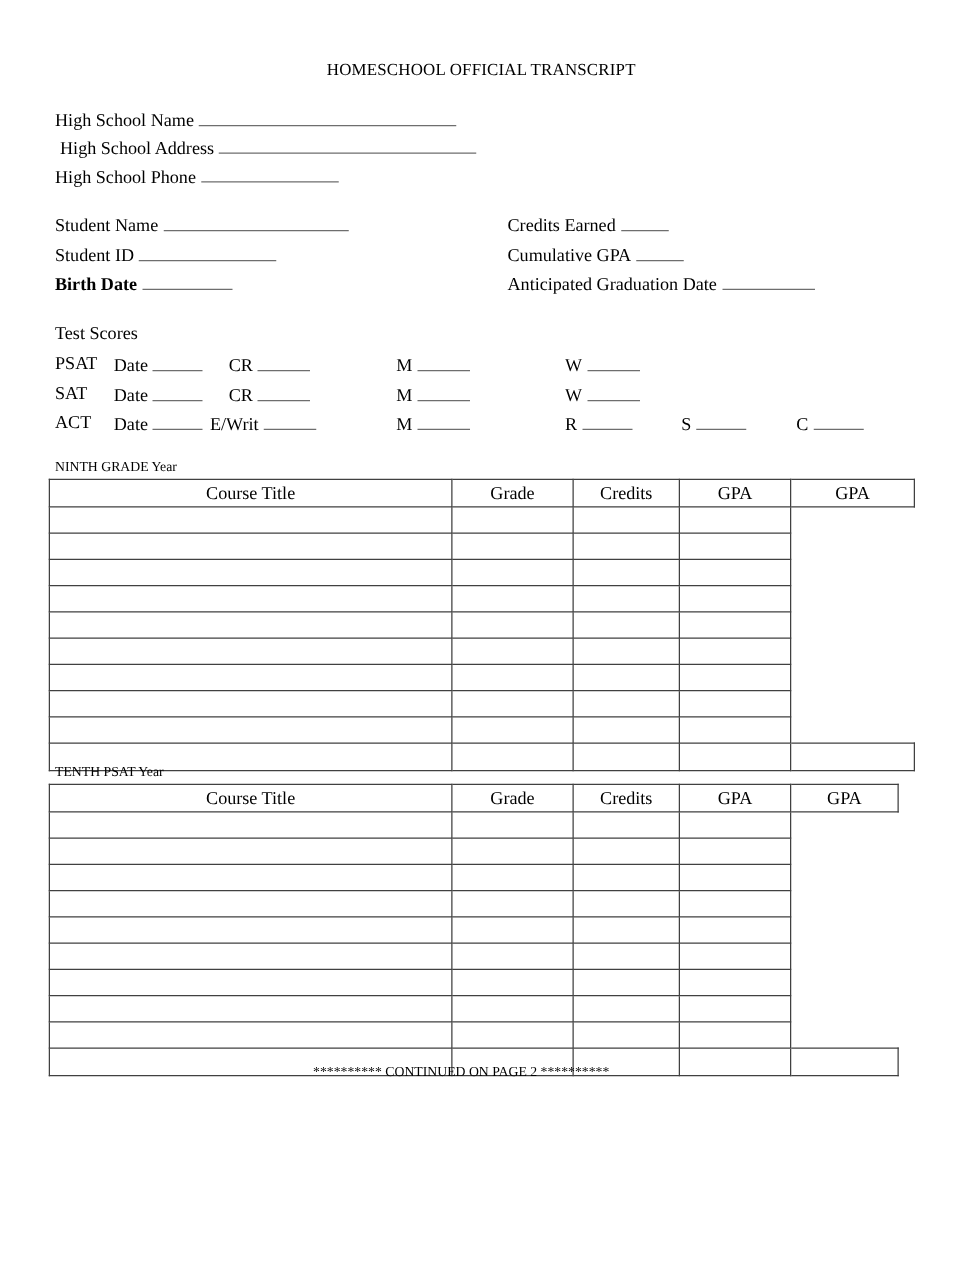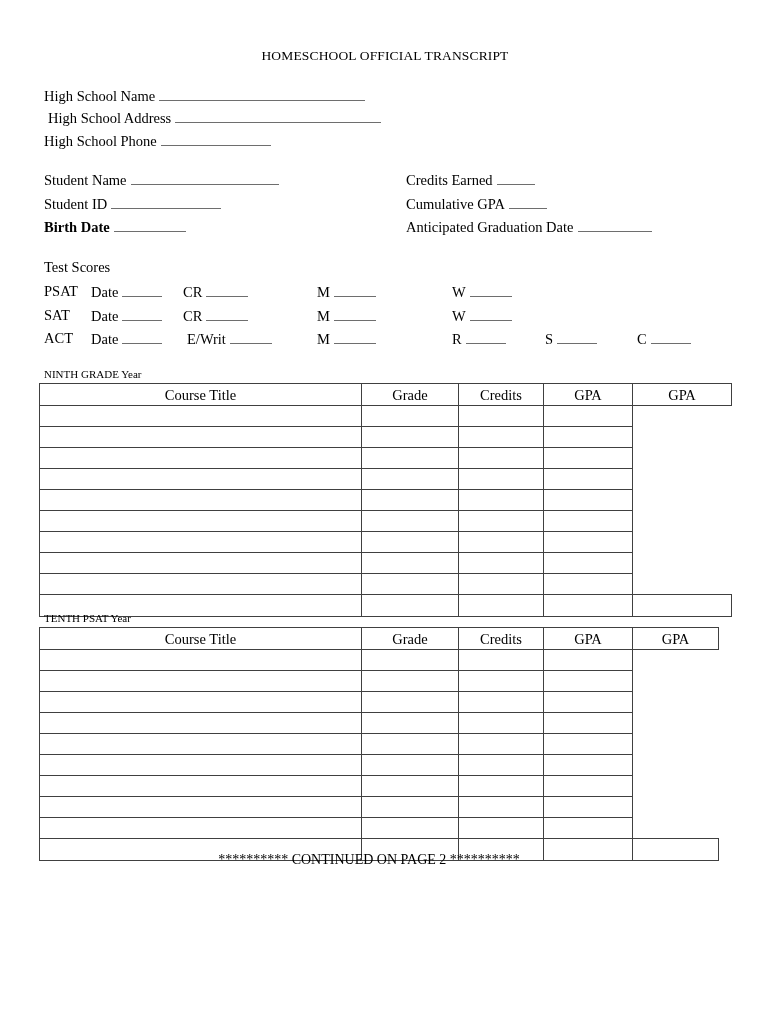--- a/index.html
+++ b/index.html
@@ -101,21 +101,21 @@
   .tbl tr.body-row td { height: 21px; }
   .tbl tr.last-row td { height: 22px; }
 
   
   .footer-note {
     position: absolute;
     top: 852px;
     left: 0;
     width: 738px;
     text-align: center;
-    font-size: 14px;
+    font-size: 11px;
     white-space: nowrap;
   }
 </style>
 </head>
 <body>
 
 <div class="page">
 
   <div class="doc-title">HOMESCHOOL OFFICIAL TRANSCRIPT</div>
 
@@ -182,21 +182,21 @@
     <span>M</span><span class="rule" style="width:42px;"></span>
   </div>
   <div class="ts-cell" style="top:308px; left:452px;">
     <span>W</span><span class="rule" style="width:42px;"></span>
   </div>
 
   <div class="ts-cell" style="top:331px; left:44px;">ACT</div>
   <div class="ts-cell" style="top:331px; left:91px;">
     <span>Date</span><span class="rule" style="width:40px;"></span>
   </div>
-  <div class="ts-cell" style="top:331px; left:187px;">
+  <div class="ts-cell" style="top:331px; left:168px;">
     <span>E/Writ</span><span class="rule" style="width:42px;"></span>
   </div>
   <div class="ts-cell" style="top:331px; left:317px;">
     <span>M</span><span class="rule" style="width:42px;"></span>
   </div>
   <div class="ts-cell" style="top:331px; left:452px;">
     <span>R</span><span class="rule" style="width:40px;"></span>
   </div>
   <div class="ts-cell" style="top:331px; left:545px;">
     <span>S</span><span class="rule" style="width:40px;"></span>

